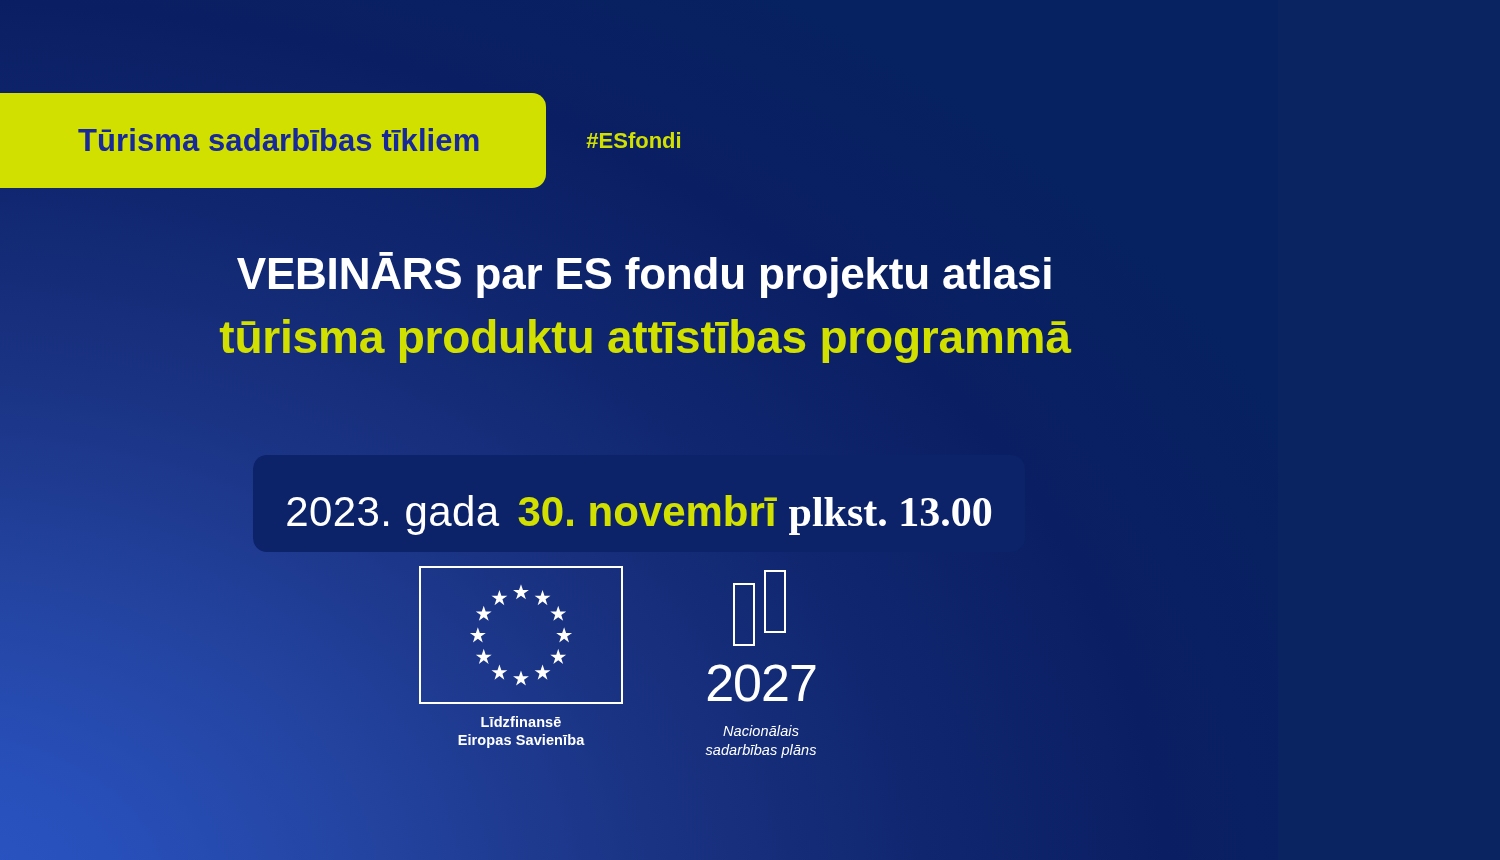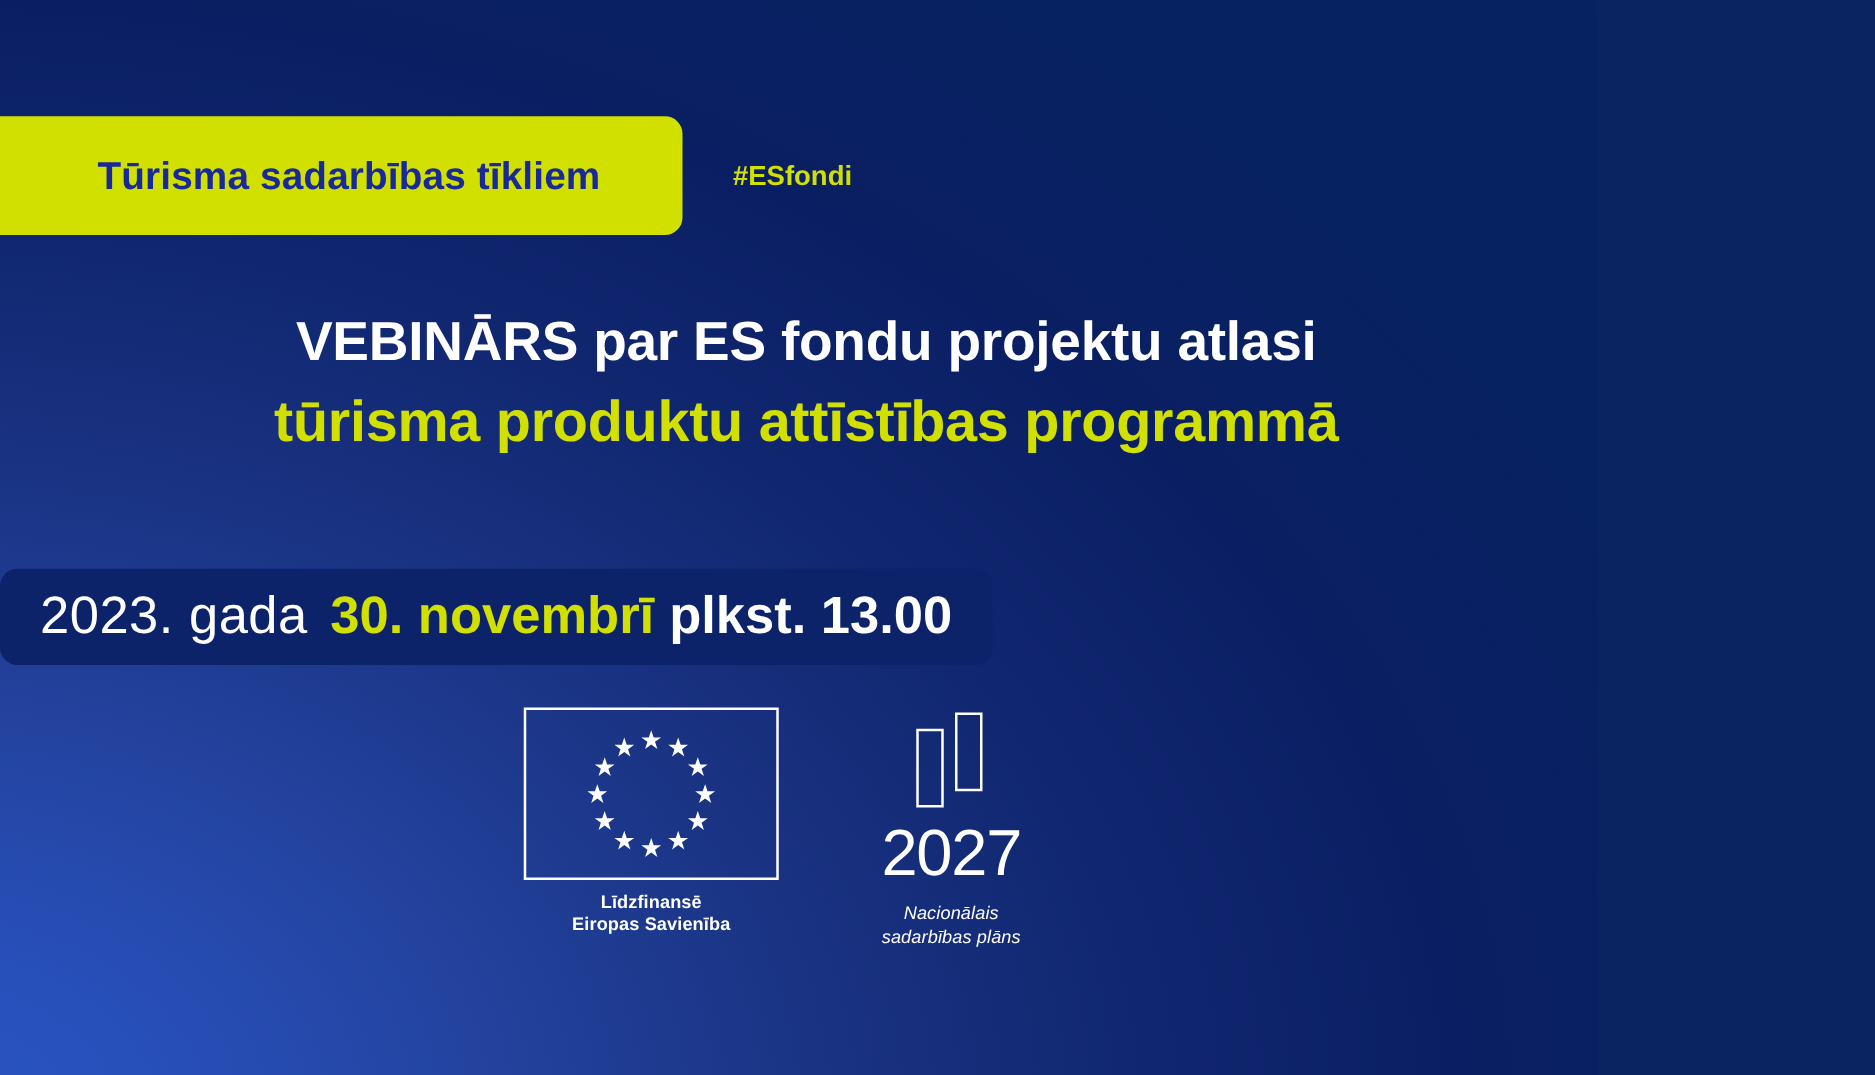--- a/index.html
+++ b/index.html
@@ -85,47 +85,49 @@
     white-space: nowrap;
   }
 
   
   .date-wrap {
     position: absolute;
     left: 0;
     right: 0;
     top: 455px;
     display: flex;
-    justify-content: flex-start;
+    justify-content: center;
   }
   .date-pill {
     background: #0c2269;
     border-radius: 14px;
     padding: 13px 32px 16px 32px;
     display: flex;
     align-items: baseline;
     white-space: nowrap;
   }
   .date-prefix {
     color: #ffffff;
     font-size: 42px;
     font-weight: normal;
     letter-spacing: 0.4px;
   }
   .date-day {
     color: #d2e000;
     font-size: 42px;
     font-weight: bold;
     margin-left: 18px;
+    margin-top: 20px;
   }
   .date-time {
     color: #ffffff;
     font-size: 42px;
     font-weight: bold;
     margin-left: 12px;
+    font-family: Liberation Serif, serif;
   }
 
   
   .logos {
     position: absolute;
     left: 0;
     right: 0;
     top: 566px;
     display: flex;
     justify-content: center;

